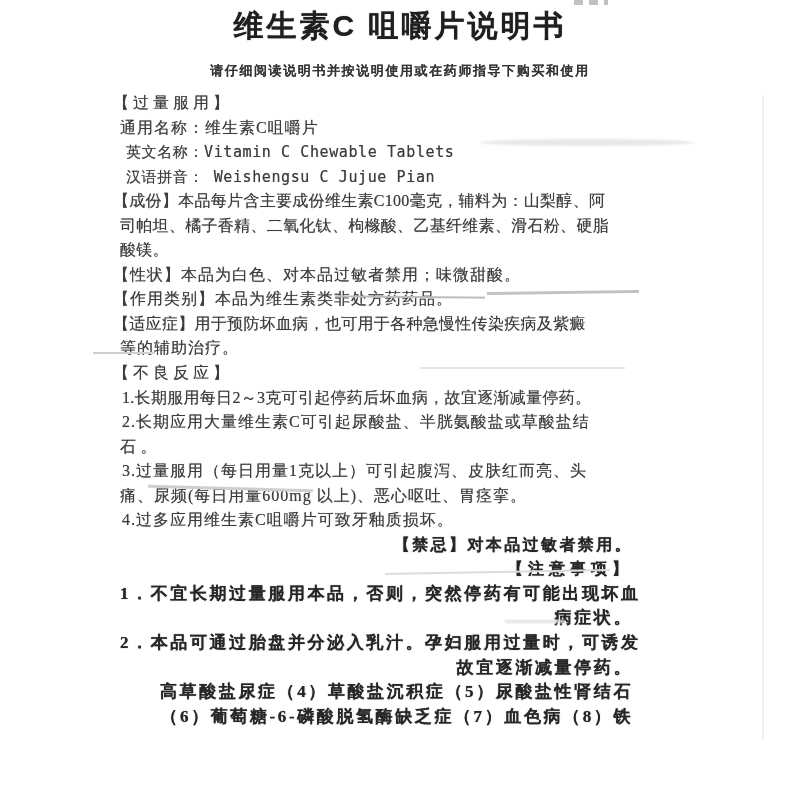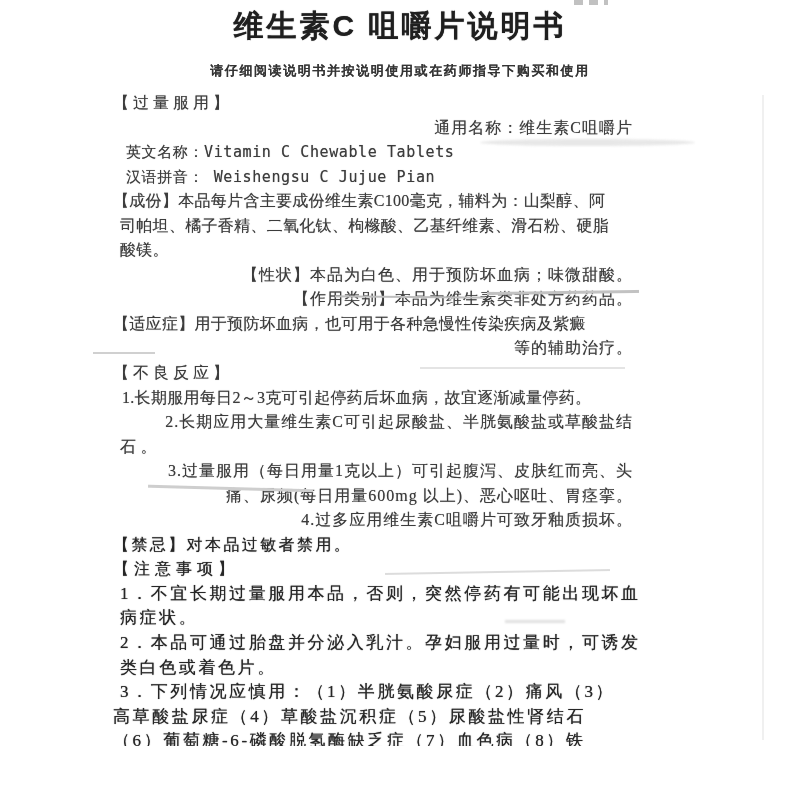--- a/index.html
+++ b/index.html
@@ -22,26 +22,26 @@
     color:#343434;text-shadow:0 0 .6px rgba(50,50,50,.7);
   }
   .doc-body{
     margin-top:11px;padding-left:113px;width:520px;
     font-size:16px;color:var(--ink,#3c3c3c);
     text-shadow:0 0 .7px rgba(70,70,70,.65);
   }
   .line{height:24.55px;line-height:24.55px;white-space:nowrap;letter-spacing:.3px;}
   .in{padding-left:7px;}
   .it{padding-left:9px;}
-  .ls1{letter-spacing:1px;text-align:right;}
+  .ls1{letter-spacing:1px;}
   .ls2{letter-spacing:2.4px;}
   .ls3{letter-spacing:4px;}
   .ls4{letter-spacing:5px;}
   .mono{font-family:"DejaVu Sans Mono","Liberation Mono","Liberation Serif",serif;font-size:15px;letter-spacing:.6px;margin-left:6px;}
-  .b{color:var(--ink_bold,#262626);font-weight:400;text-shadow:0 0 .9px rgba(35,35,35,.8);}
+  .b{color:var(--ink_bold,#262626);font-weight:700;text-shadow:0 0 .9px rgba(35,35,35,.8);text-align:right;}
   .sp{letter-spacing:2.6px;font-size:17px;}
   
   .artifact{position:absolute;pointer-events:none;}
   .corner{top:0;left:574px;width:34px;height:5px;opacity:.55;filter:blur(.6px);
     background:repeating-linear-gradient(90deg,#8f8f8f 0 9px,transparent 9px 15px);}
   .sm-en{top:139px;left:480px;width:215px;height:7px;border-radius:60%;
     background:#e2e2e2;filter:blur(1.2px);opacity:.8;}
   .sm-underline{top:296px;left:335px;width:150px;height:2px;background:#bdbdbd;
     transform:rotate(.5deg);filter:blur(.4px);}
   .sm-dash{top:291px;left:487px;width:152px;height:2.5px;background:#c2c2c2;
@@ -67,38 +67,37 @@
   <p class="subtitle">请仔细阅读说明书并按说明使用或在药师指导下购买和使用</p>
 
   <div class="doc-body">
       <div class="line ls3">【过量服用】</div>
       <div class="line in ls1">通用名称：维生素C咀嚼片</div>
       <div class="line in mono">英文名称：Vitamin C Chewable Tablets</div>
       <div class="line in mono">汉语拼音： Weishengsu C Jujue Pian</div>
       <div class="line">【成份】本品每片含主要成份维生素C100毫克，辅料为：山梨醇、阿</div>
       <div class="line in">司帕坦、橘子香精、二氧化钛、枸橼酸、乙基纤维素、滑石粉、硬脂</div>
       <div class="line in">酸镁。</div>
-      <div class="line ls1">【性状】本品为白色、用于预防坏血病；味微甜酸。</div>
+      <div class="line ls1">【性状】本品为白色、对本品过敏者禁用；味微甜酸。</div>
       <div class="line ls1">【作用类别】本品为维生素类非处方药药品。</div>
       <div class="line">【适应症】用于预防坏血病，也可用于各种急慢性传染疾病及紫癜</div>
       <div class="line in ls1">等的辅助治疗。</div>
       <div class="line ls3">【不良反应】</div>
       <div class="line it">1.长期服用每日2～3克可引起停药后坏血病，故宜逐渐减量停药。</div>
       <div class="line it ls1">2.长期应用大量维生素C可引起尿酸盐、半胱氨酸盐或草酸盐结</div>
       <div class="line in">石 。</div>
       <div class="line it ls1">3.过量服用（每日用量1克以上）可引起腹泻、皮肤红而亮、头</div>
       <div class="line in ls1">痛、尿频(每日用量600mg 以上)、恶心呕吐、胃痉挛。</div>
       <div class="line it ls1">4.过多应用维生素C咀嚼片可致牙釉质损坏。</div>
       <div class="line b ls2">【禁忌】对本品过敏者禁用。</div>
       <div class="line b ls4">【注意事项】</div>
       <div class="line b sp in">1．不宜长期过量服用本品，否则，突然停药有可能出现坏血</div>
       <div class="line b sp in">病症状。</div>
       <div class="line b sp in">2．本品可通过胎盘并分泌入乳汁。孕妇服用过量时，可诱发</div>
-      <div class="line b sp in">类白色或着色片。</div>
-      <div class="line b sp in">3．下列情况应慎用：（1）半胱氨酸尿症（2）痛风（3）</div>
+      <div class="line b sp in">故宜逐渐减量停药。</div>
       <div class="line b sp">高草酸盐尿症（4）草酸盐沉积症（5）尿酸盐性肾结石</div>
       <div class="line b sp">（6）葡萄糖-6-磷酸脱氢酶缺乏症（7）血色病（8）铁</div>
     </div>
 
   <div class="artifact sm-en"></div>
   <div class="artifact sm-underline"></div>
   <div class="artifact sm-dash"></div>
   <div class="artifact sm-guige"></div>
   <div class="artifact sm-guige-r"></div>
   <div class="artifact sm-shi"></div>

